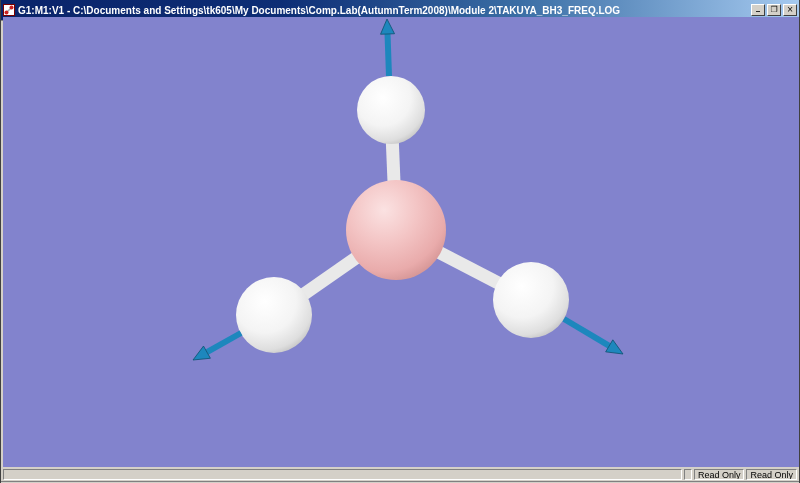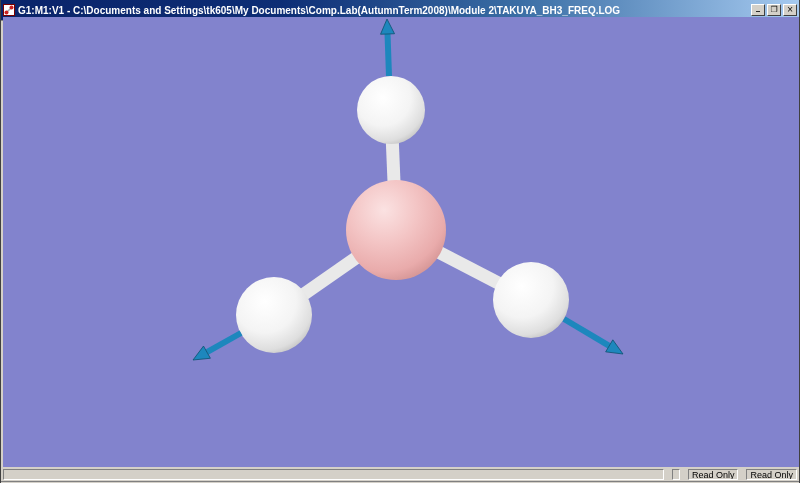--- a/index.html
+++ b/index.html
@@ -39,21 +39,21 @@
   
   .viewport {
     position:absolute; top:17px; left:2px; width:796px; height:450px;
     background:#8283cd;
   }
   .viewport svg { display:block; width:796px; height:450px; }
 
   
   .statusbar {
     position:absolute; left:0; right:0; bottom:2px; height:13px;
-    background:#d4d0c8; display:flex; align-items:stretch; padding:1px 2px 1px 2px; gap:8px;
+    background:#d4d0c8; display:flex; align-items:stretch; padding:1px 2px 1px 2px; gap:2px;
   }
   .status-panel {
     border-top:1px solid #808080; border-left:1px solid #808080;
     border-bottom:1px solid #ffffff; border-right:1px solid #ffffff;
     font-size:9px; line-height:10px; color:#000; padding:0 3px;
     white-space:nowrap; overflow:hidden;
   }
   .status-panel.main { flex:1 1 auto; }
   .status-panel.sep  { flex:0 0 8px; padding:0; }
   .status-panel.ro   { flex:0 0 auto; }

